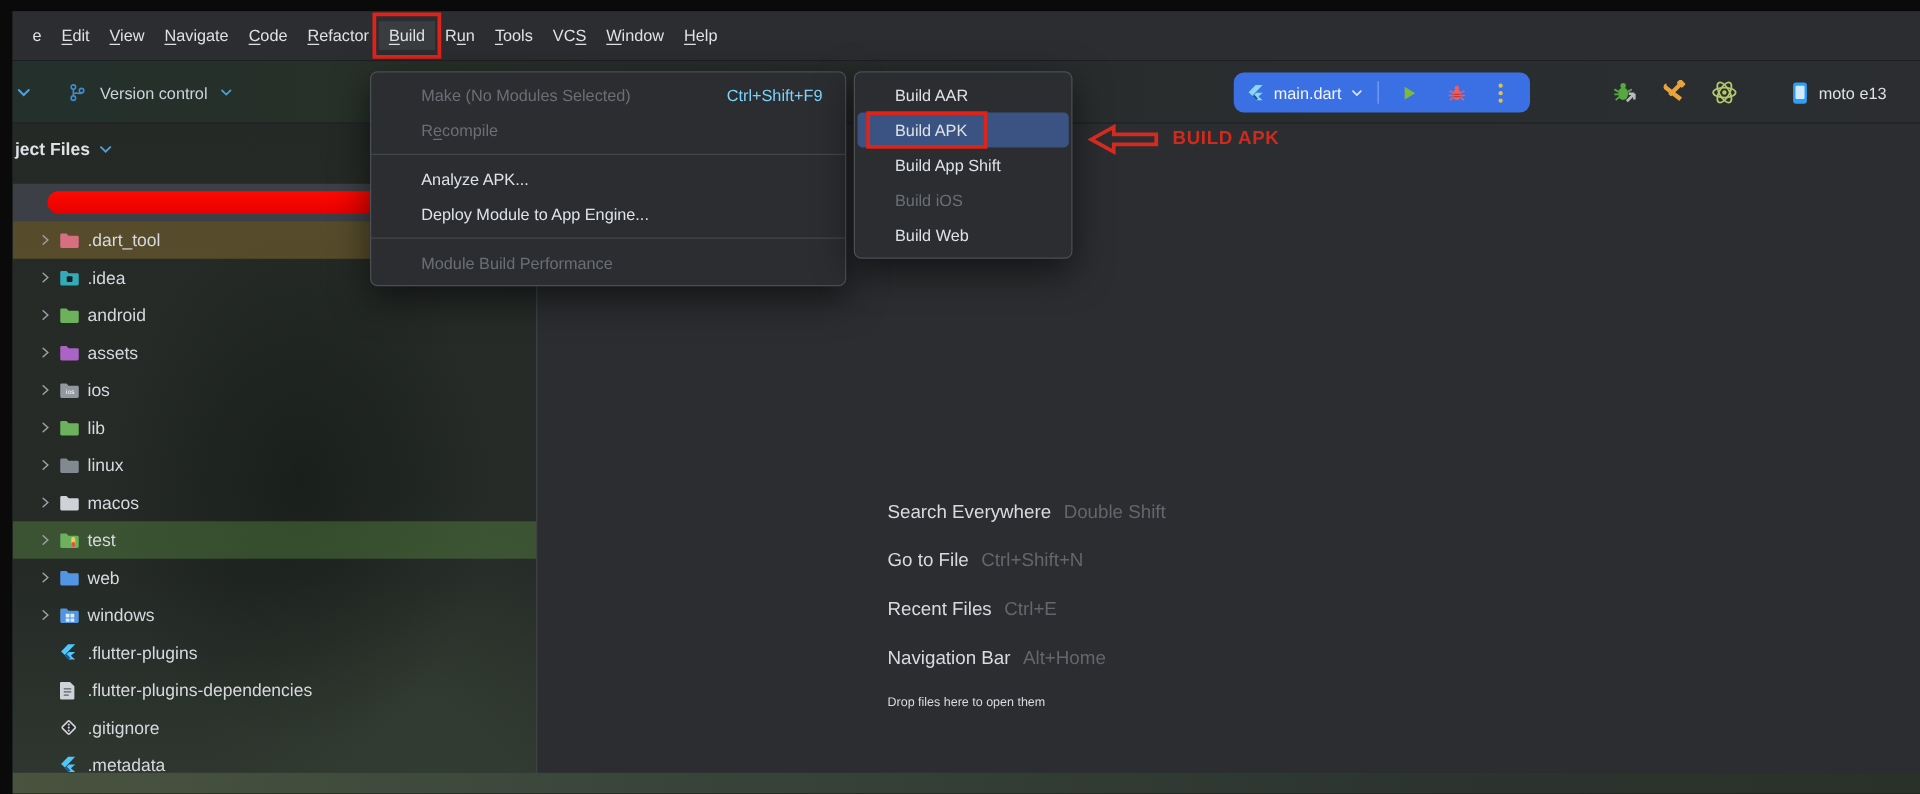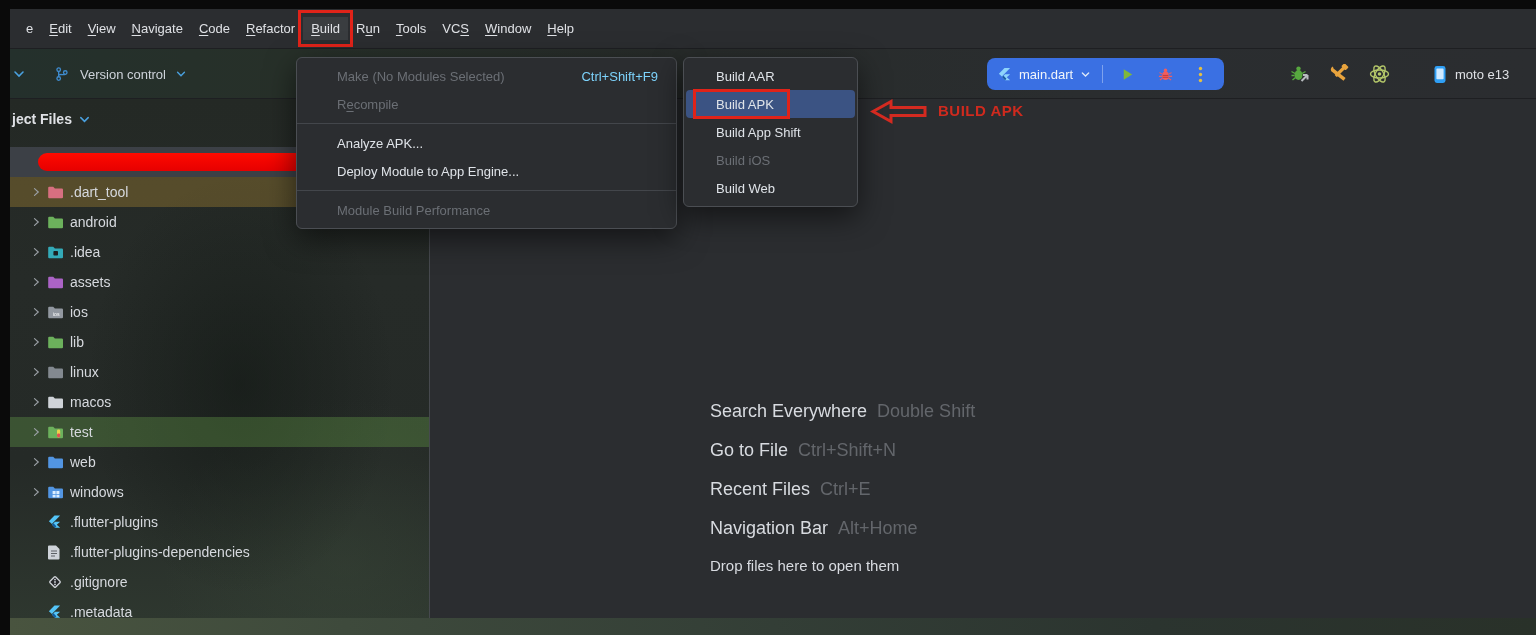--- a/index.html
+++ b/index.html
@@ -47,24 +47,24 @@
     color:#d6d9de; font-size:14px; }
   .tree-row .chev-slot { width:12px; flex:0 0 12px; display:flex; align-items:center; }
   .tree-row .gap1 { width:5px; flex:0 0 5px; }
   .tree-row .ticon { width:17px; flex:0 0 17px; display:flex; align-items:center; }
   .tree-row .tlabel { margin-left:6px; white-space:nowrap; }
   .redact-pill { margin-left:8px; width:268px; height:18px; border-radius:10px;
     background:linear-gradient(180deg,#ff0a00,#e60000); }
 
   .editor { flex:1 1 auto; position:relative; background:#2b2d30; }
   .shortcuts { position:absolute; left:280px; top:302px; }
-  .sc-row { height:24px; margin-bottom:15px; font-size:18px; display:flex; gap:10px; align-items:baseline; }
+  .sc-row { height:24px; margin-bottom:15px; font-size:15px; display:flex; gap:10px; align-items:baseline; }
   .sc-label { color:#d8dbe0; }
   .sc-keys { color:#63666b; }
-  .drop-hint { color:#d8dbe0; font-size:15px; }
+  .drop-hint { color:#d8dbe0; font-size:10px; }
 
   .statusbar { height:17px; flex:0 0 17px;
     background:linear-gradient(90deg,#49543f 0%, #3e4a3c 22%, #333e36 50%, #2b342f 75%, #293129 100%); }
 
   
   .popup { position:absolute; background:#2b2d30; border:1px solid #4b4e53; border-radius:6px;
     box-shadow:0 10px 30px rgba(0,0,0,.55); padding:4px 0; font-size:13px; color:#dfe3e8; z-index:5; }
   .build-menu { left:286px; top:48px; width:381px; }
   .flutter-submenu { left:673px; top:48px; width:175px; z-index:6; }
   .popup-item { height:28px; display:flex; align-items:center; padding:0 18px 0 40px;
@@ -207,39 +207,39 @@
             </div>
             <div class="tree-row">
               <span class="chev-slot">
                 <svg width="12" height="12" viewBox="0 0 16 16">
                   <path d="M6 3.5 L11 8 L6 12.5" stroke="#9ba0a6" stroke-width="1.6" fill="none" stroke-linecap="round"></path>
                 </svg>
               </span>
               <span class="gap1"></span>
               <span class="ticon">
                 <svg width="17" height="16" viewBox="0 0 17 16">
-                  <path d="M1.2 3.8 a1.1 1.1 0 0 1 1.1-1.1 h3.9 l1.7 1.9 h7 a1.1 1.1 0 0 1 1.1 1.1 v7.5 a1.1 1.1 0 0 1 -1.1 1.1 h-12.6 a1.1 1.1 0 0 1 -1.1-1.1 Z" fill="#6cb15c"></path>
-                </svg>
-              </span>
-              <span class="tlabel">android</span>
-            </div>
-            <div class="tree-row">
-              <span class="chev-slot">
-                <svg width="12" height="12" viewBox="0 0 16 16">
-                  <path d="M6 3.5 L11 8 L6 12.5" stroke="#9ba0a6" stroke-width="1.6" fill="none" stroke-linecap="round"></path>
-                </svg>
-              </span>
-              <span class="gap1"></span>
-              <span class="ticon">
-                <svg width="17" height="16" viewBox="0 0 17 16">
                   <path d="M1.2 3.8 a1.1 1.1 0 0 1 1.1-1.1 h3.9 l1.7 1.9 h7 a1.1 1.1 0 0 1 1.1 1.1 v7.5 a1.1 1.1 0 0 1 -1.1 1.1 h-12.6 a1.1 1.1 0 0 1 -1.1-1.1 Z" fill="#33aab8"></path>
                   <rect x="6.4" y="7" width="4.6" height="4.6" rx="0.8" fill="#1c1e20"></rect>
                 </svg>
               </span>
               <span class="tlabel">.idea</span>
+            </div>
+            <div class="tree-row">
+              <span class="chev-slot">
+                <svg width="12" height="12" viewBox="0 0 16 16">
+                  <path d="M6 3.5 L11 8 L6 12.5" stroke="#9ba0a6" stroke-width="1.6" fill="none" stroke-linecap="round"></path>
+                </svg>
+              </span>
+              <span class="gap1"></span>
+              <span class="ticon">
+                <svg width="17" height="16" viewBox="0 0 17 16">
+                  <path d="M1.2 3.8 a1.1 1.1 0 0 1 1.1-1.1 h3.9 l1.7 1.9 h7 a1.1 1.1 0 0 1 1.1 1.1 v7.5 a1.1 1.1 0 0 1 -1.1 1.1 h-12.6 a1.1 1.1 0 0 1 -1.1-1.1 Z" fill="#6cb15c"></path>
+                </svg>
+              </span>
+              <span class="tlabel">android</span>
             </div>
             <div class="tree-row">
               <span class="chev-slot">
                 <svg width="12" height="12" viewBox="0 0 16 16">
                   <path d="M6 3.5 L11 8 L6 12.5" stroke="#9ba0a6" stroke-width="1.6" fill="none" stroke-linecap="round"></path>
                 </svg>
               </span>
               <span class="gap1"></span>
               <span class="ticon">
                 <svg width="17" height="16" viewBox="0 0 17 16">

